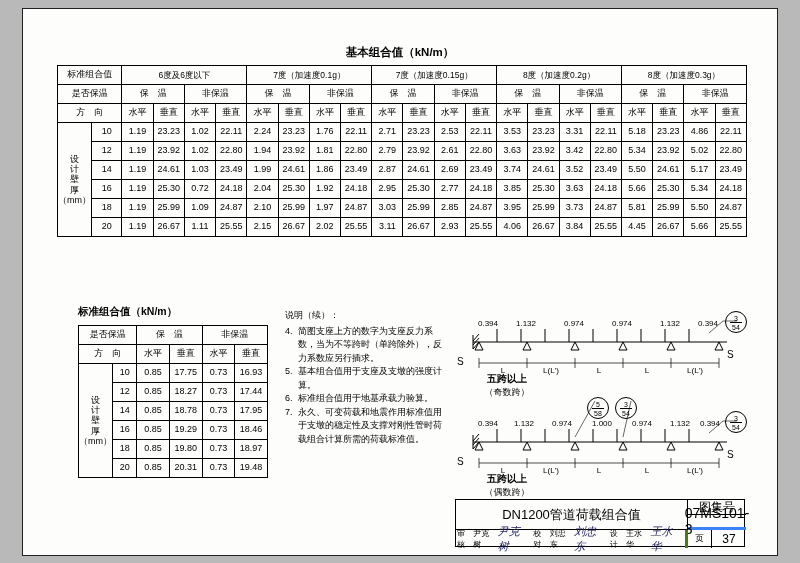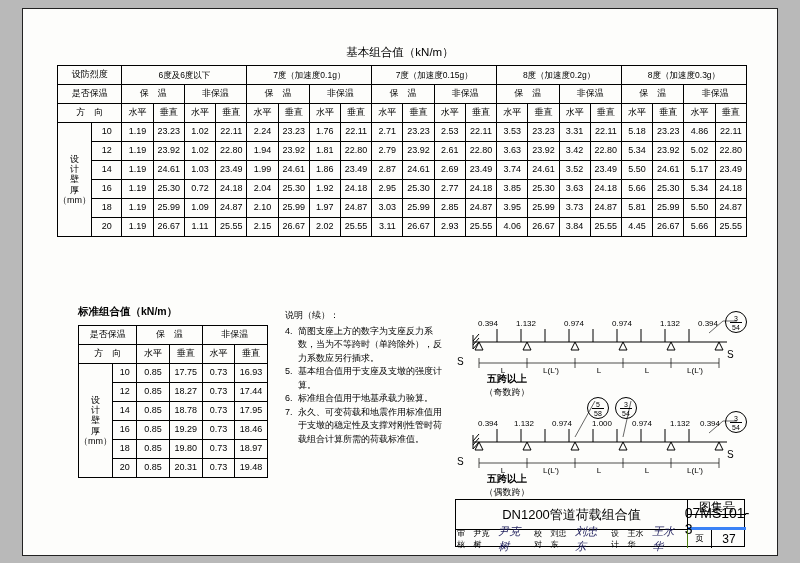--- a/index.html
+++ b/index.html
@@ -16,21 +16,21 @@
     left: 22px; top: 8px;
     width: 756px; height: 548px;
     background: #fdfdfb;
     border: 1px solid #222;
   }
   .title-main {
     position: absolute;
     left: 0; top: 36px; width: 100%;
     text-align: center;
     font-size: 11.5px;
-    font-weight: normal;
+    font-weight: bold;
     color: #000;
   }
   table.grid {
     border-collapse: collapse;
     font-size: 9px;
     color: #000;
   }
   table.grid td {
     border: 1px solid #000;
     text-align: center;
@@ -124,21 +124,21 @@
     width: 58px; height: 15px;
     border-bottom: 3px solid #3b82f6;
     display:flex; align-items:center; justify-content:center;
     font-size: 14px;
   }
   .tb-sign {
     position: absolute; left:0; top: 30px;
     width: 232px; height: 18px;
     display: flex; align-items: center;
     font-size: 8px;
-    border-right: 1px solid #4d7c0f;
+    border-right: 3px solid #4d7c0f;
   }
   .tb-sign .cell { display:flex; align-items:center; height:100%; }
   .tb-sign .cell span.k { padding: 0 1px; }
   .tb-sign .cell span.v {
     font-family: "Liberation Serif", serif;
     font-style: italic;
     font-size: 11px;
     padding: 0 5px 0 2px;
     color: #1c1c5a;
   }
@@ -159,21 +159,21 @@
 </head>
 <body>
 
 <div class="page">
 
   <div class="title-main">基本组合值（kN/m）</div>
 
   <table class="grid" id="mainTable">
     <tbody id="mainTableBody">
         <tr>
-          <td colspan="2" class="lbl">设防烈度</td>
+          <td colspan="2" class="lbl">标准组合值</td>
           <td colspan="4" class="hcell">6度及6度以下</td>
           <td colspan="4" class="hcell">7度（加速度0.1g）</td>
           <td colspan="4" class="hcell">7度（加速度0.15g）</td>
           <td colspan="4" class="hcell">8度（加速度0.2g）</td>
           <td colspan="4" class="hcell">8度（加速度0.3g）</td>
         </tr>
         <tr>
           <td colspan="2" class="lbl">是否保温</td>
           <td colspan="2">保　温</td>
           <td colspan="2">非保温</td>

